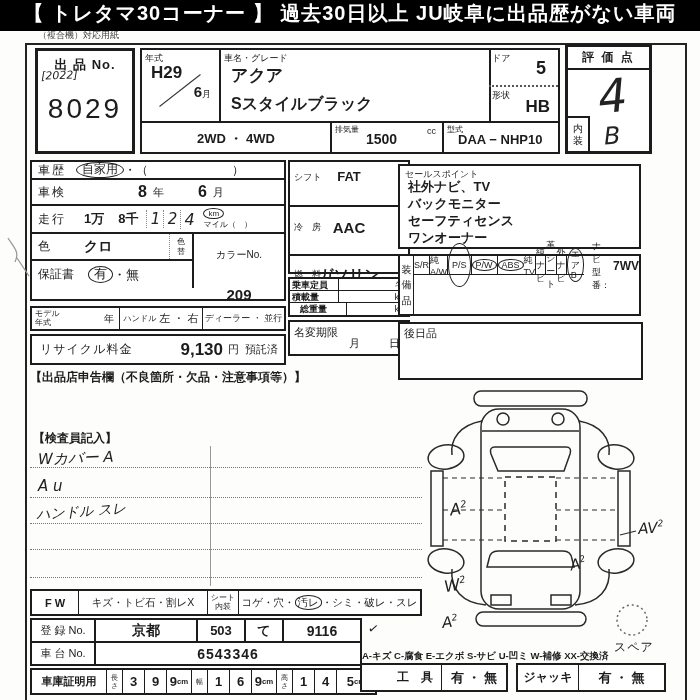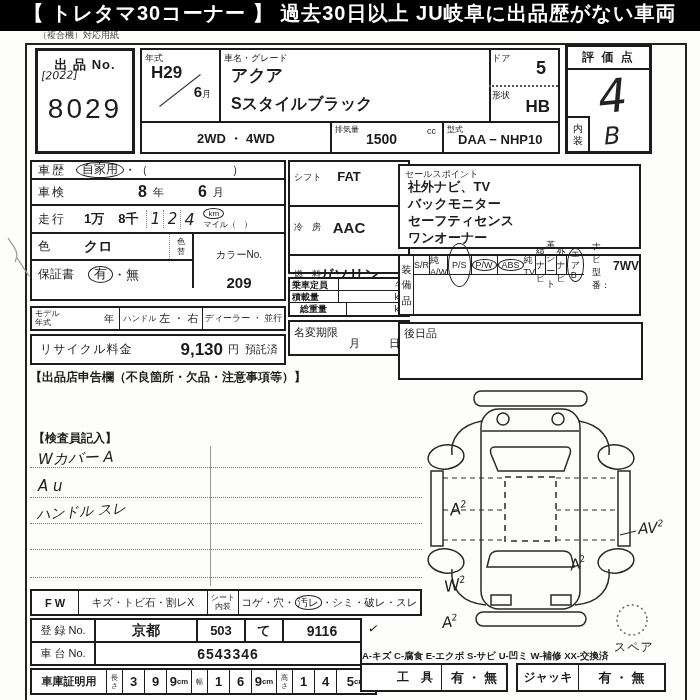--- a/index.html
+++ b/index.html
@@ -135,21 +135,21 @@
         </div>
         <div class="row" style="height:27px;padding-left:6px;">
           <span class="t12">保証書</span>
           <span class="circ t13" style="margin-left:14px;">有</span>
           <span class="t13">・</span>
           <span class="t13">無</span>
         </div>
       </div>
       <div style="flex:1;border-left:2px solid #1c1c1c;position:relative;">
         <div class="t10" style="text-align:center;margin-top:14px;">カラーNo.</div>
-        <div class="b" style="text-align:center;font-size:15px;margin-top:12px;">209</div>
+        <div class="b" style="text-align:center;font-size:15px;margin-top:24px;">209</div>
       </div>
     </div>
   </div>
 
   <div class="bx row" style="left:30px;top:306px;width:256px;height:25px;">
     <div class="row brR" style="width:88px;height:100%;padding-left:3px;">
       <span class="pre tiny" style="line-height:1.1;">モデル
 年式</span>
       <span class="t10" style="margin-left:auto;margin-right:5px;">年</span>
     </div>

